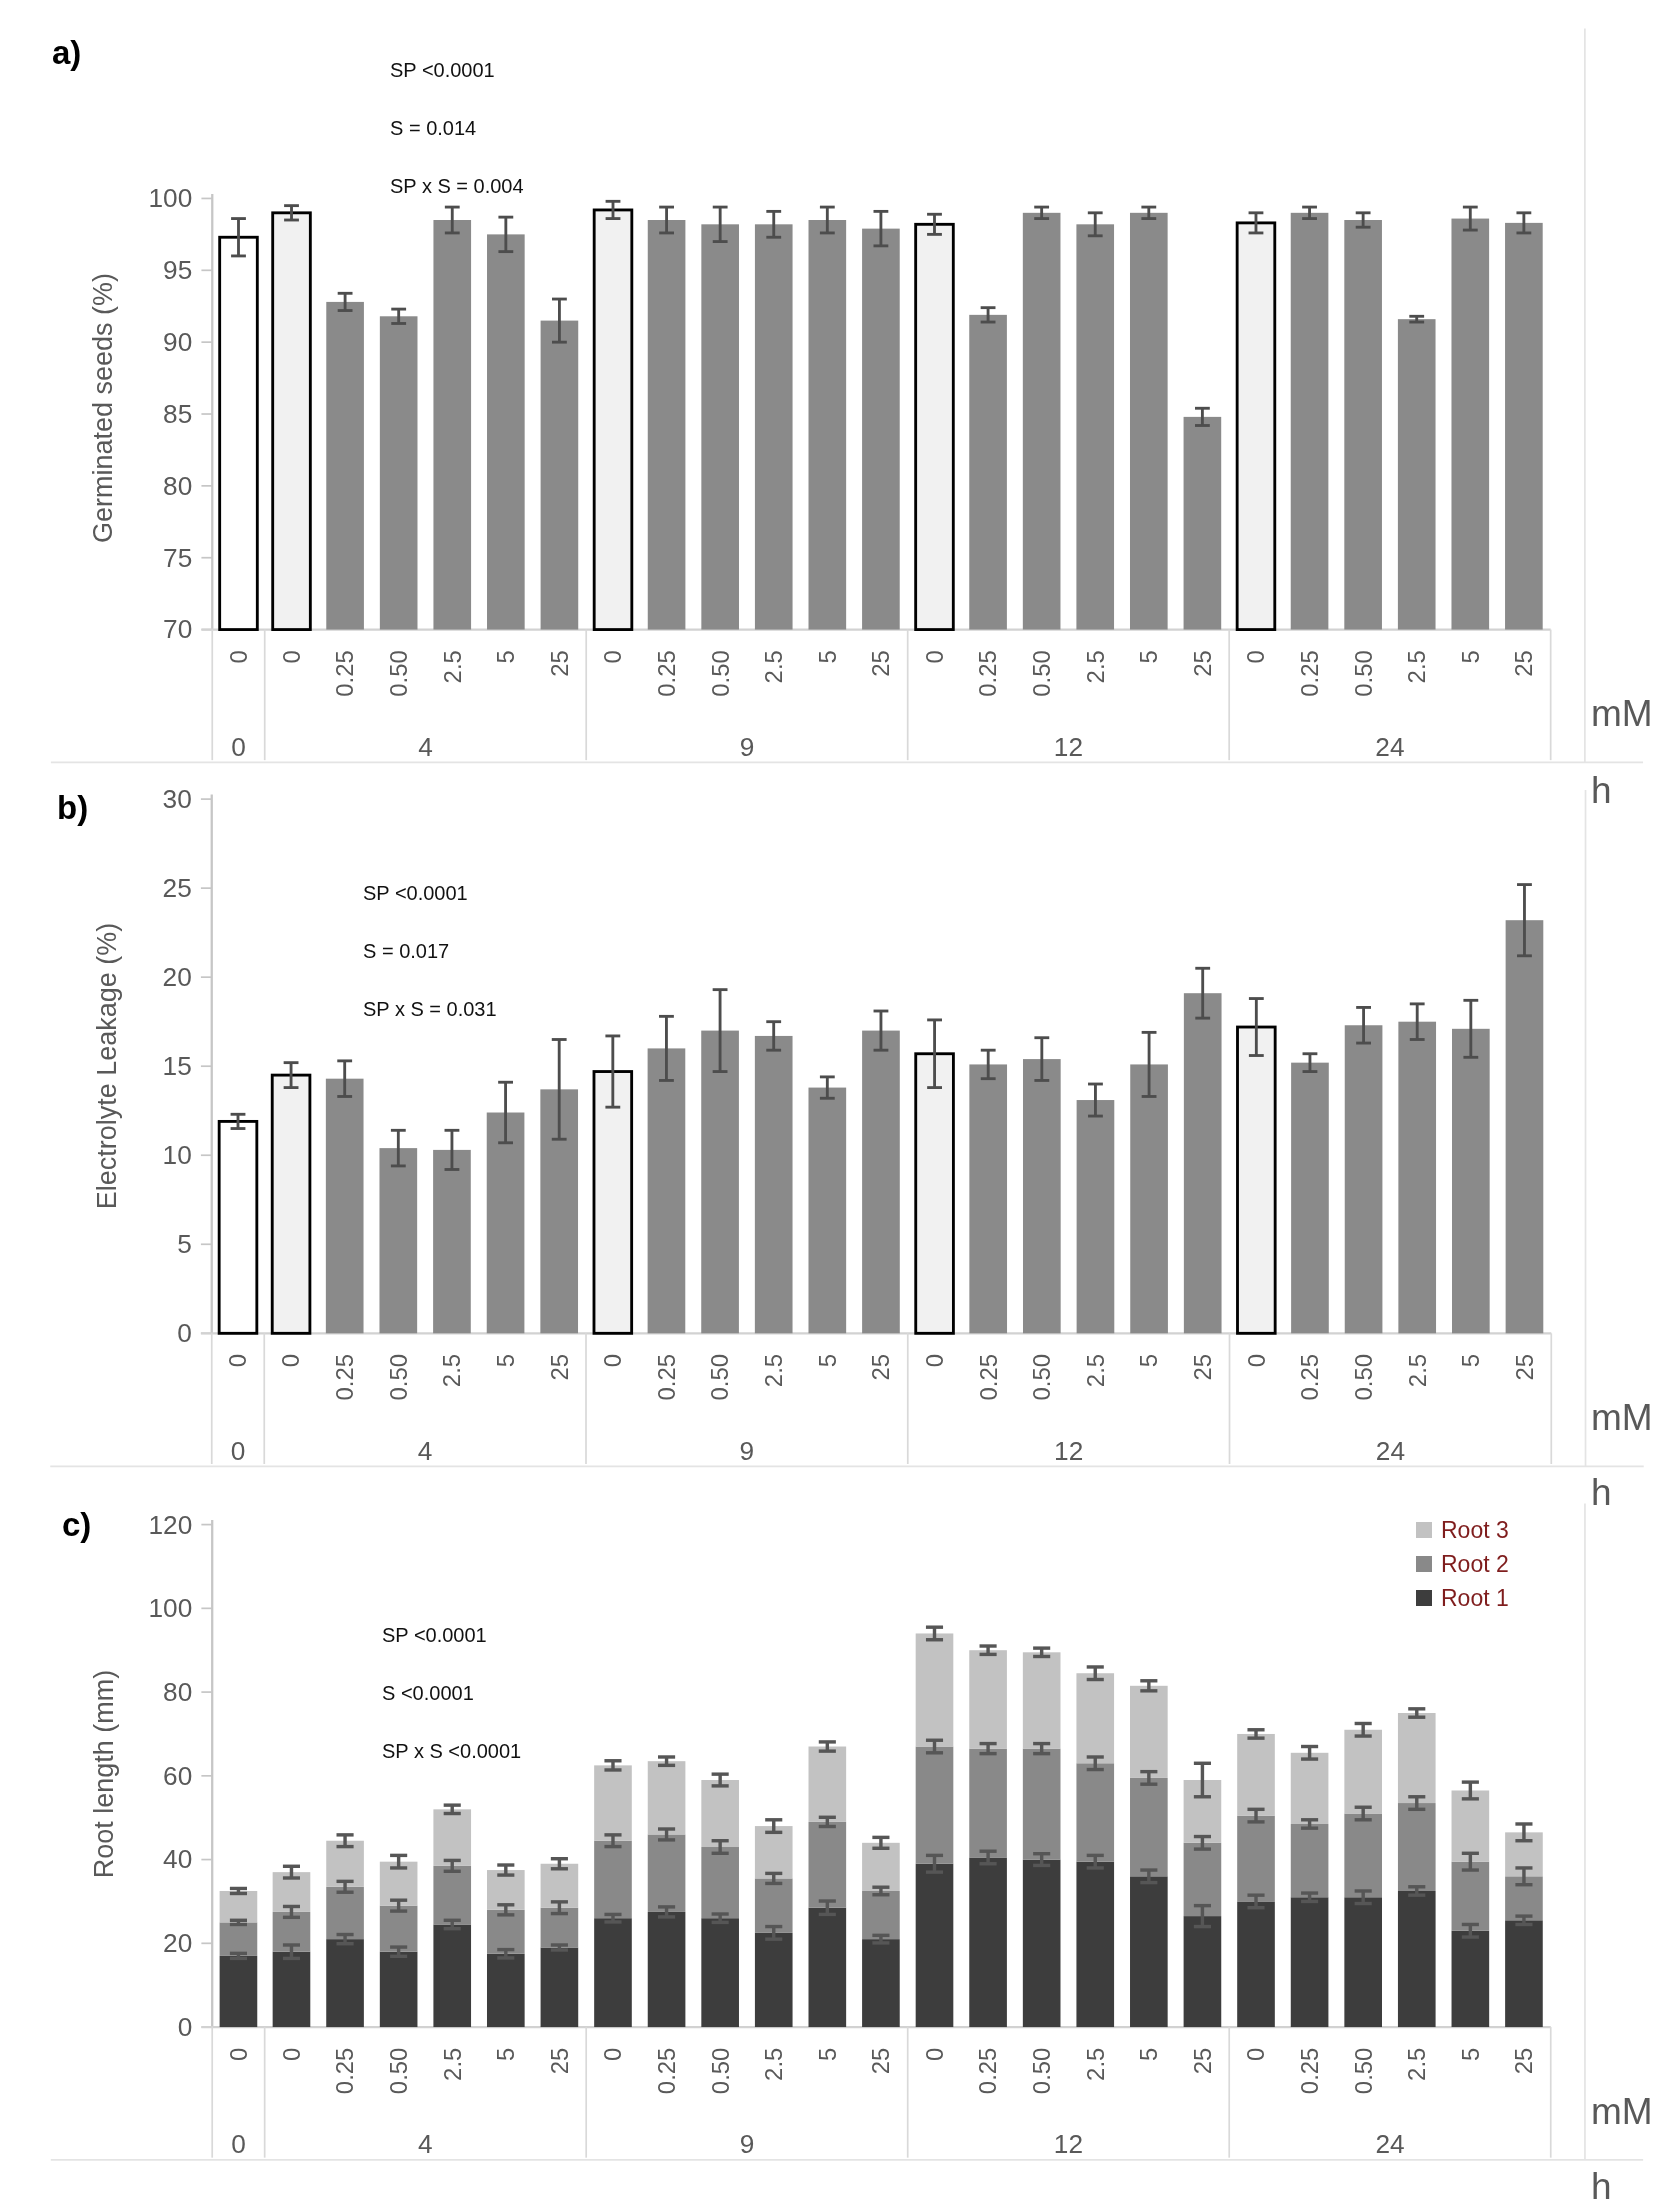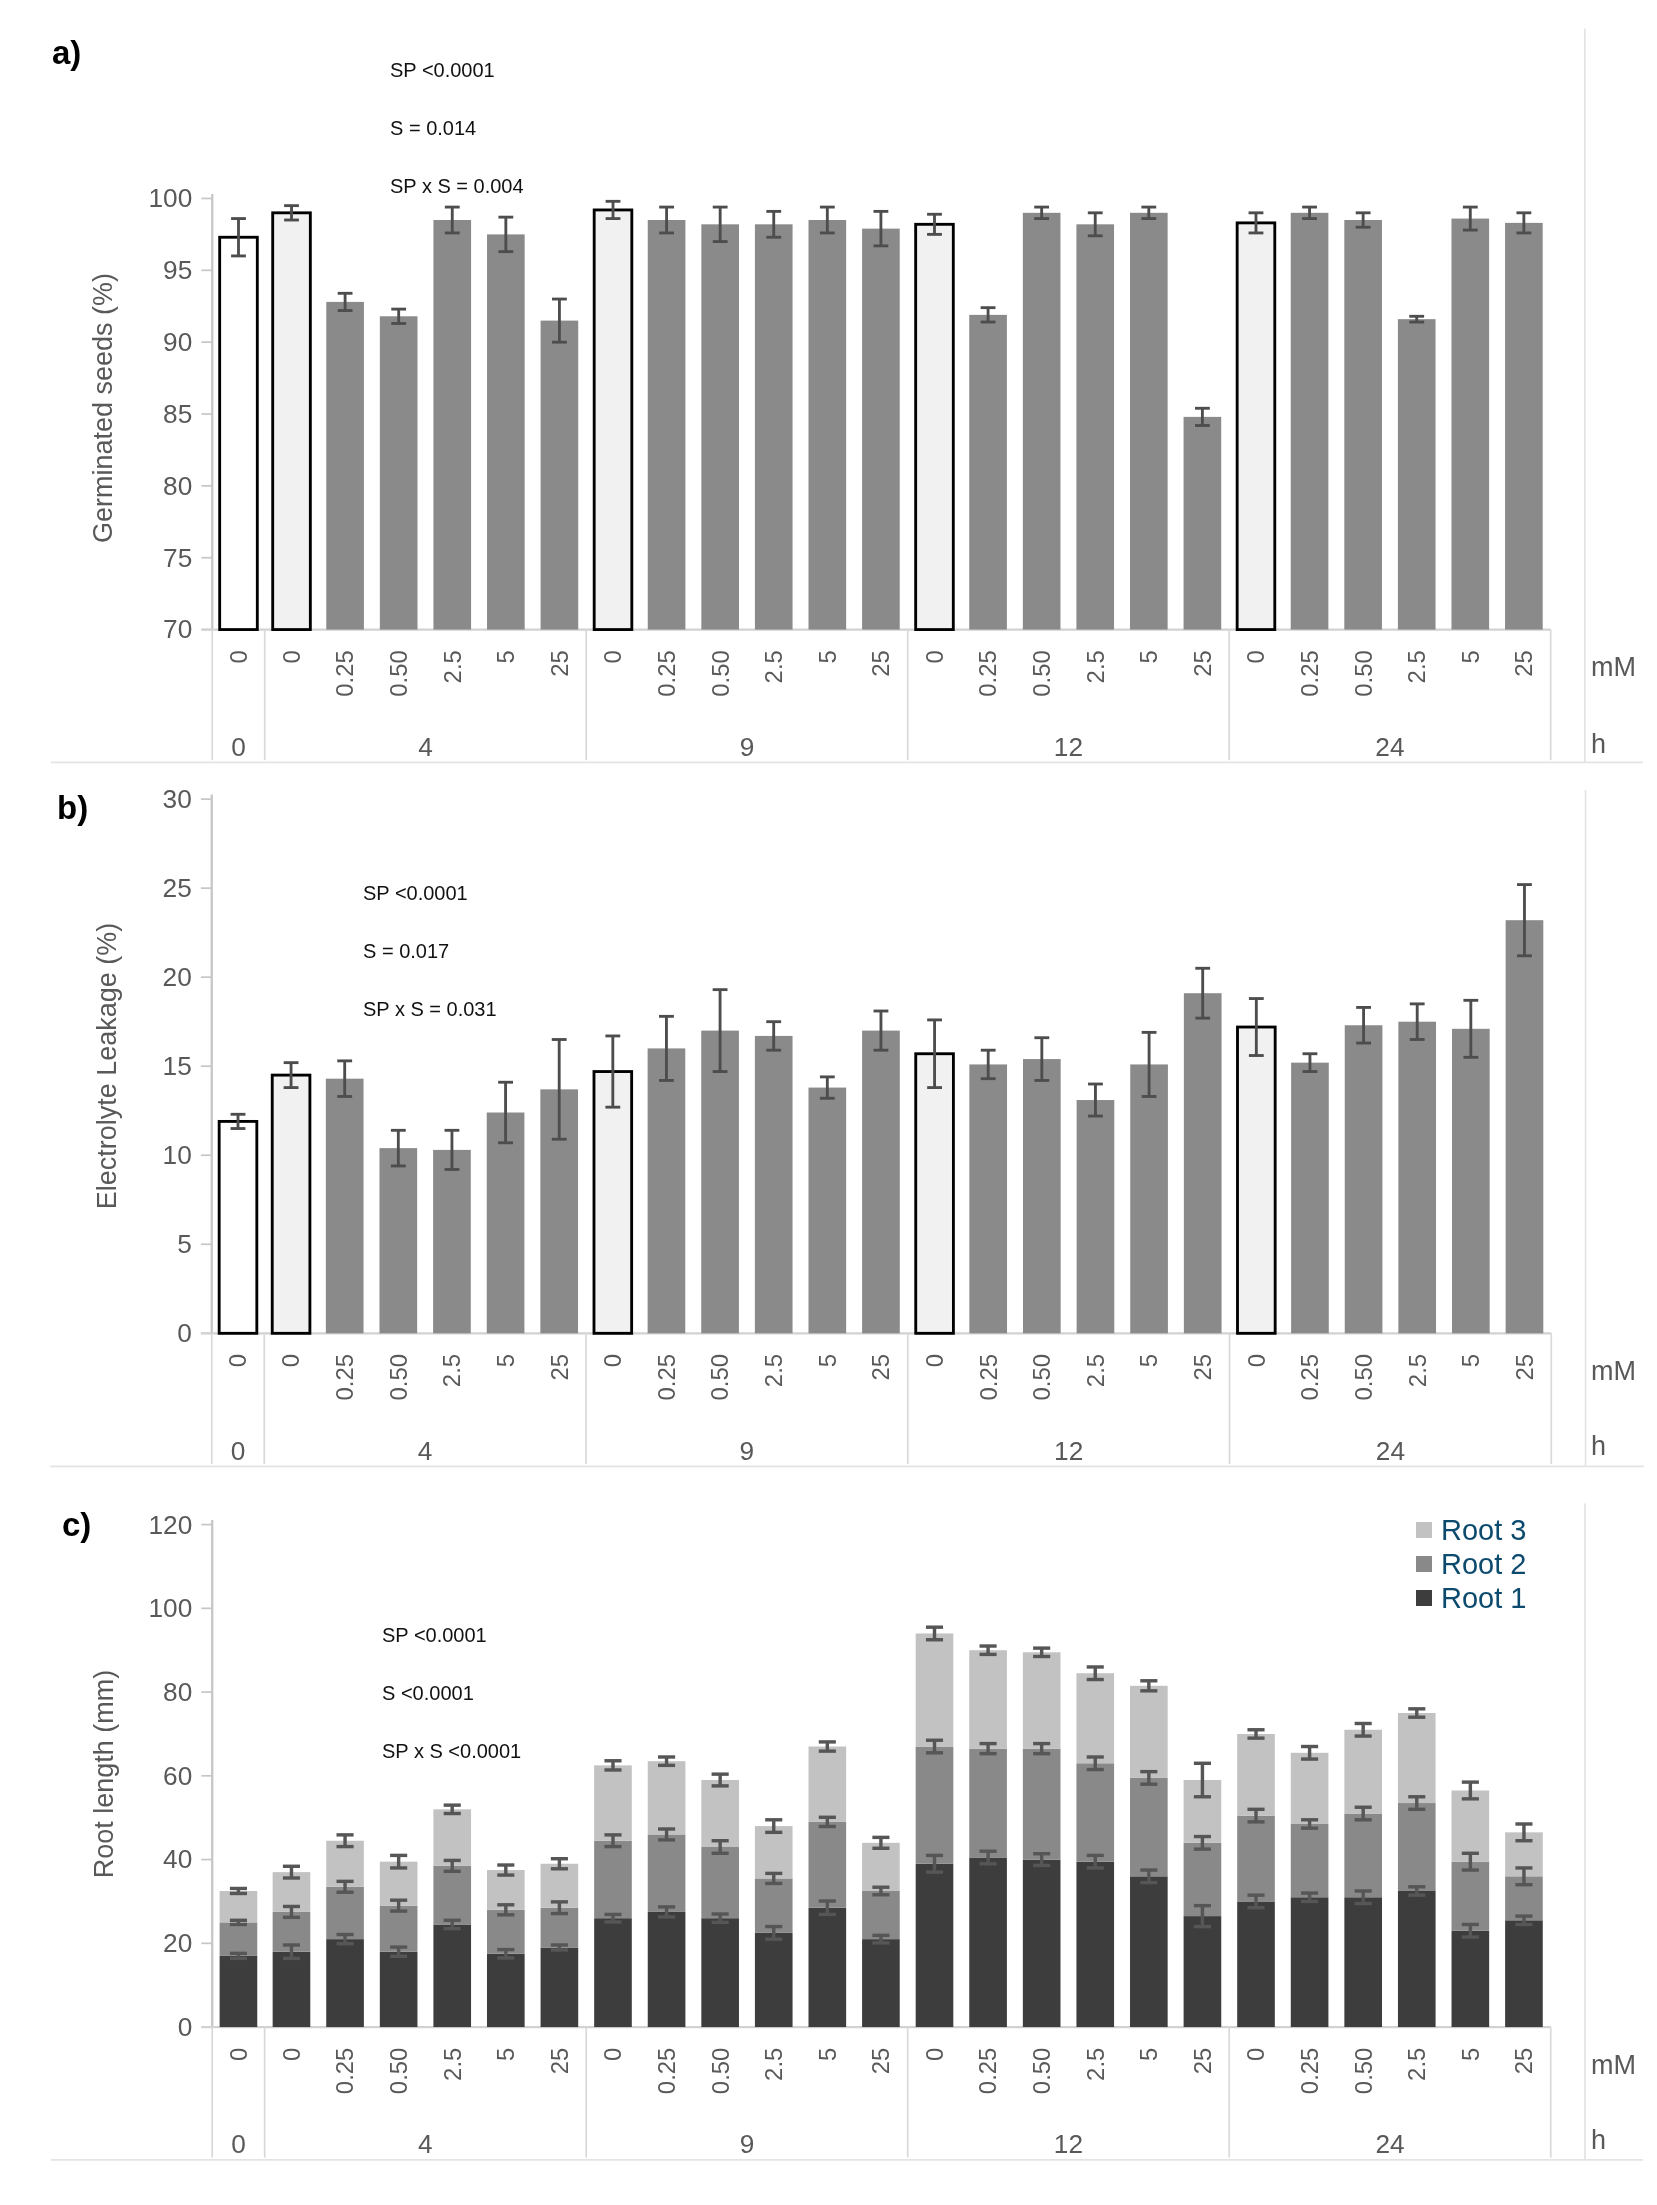--- a/index.html
+++ b/index.html
@@ -3,25 +3,25 @@
 <meta charset="utf-8">
 <style>
   html,body{margin:0;padding:0;background:#ffffff;}
   .page{position:relative;width:1658px;height:2205px;background:#ffffff;
         font-family:"Liberation Sans",sans-serif;overflow:hidden;}
   .chart-svg{position:absolute;left:0;}
   .panel-label{position:absolute;font-size:33px;font-weight:bold;color:#000;}
   .stats{position:absolute;font-size:20px;color:#111;line-height:58px;}
   .y-title{position:absolute;font-size:27px;color:#595959;white-space:nowrap;
            transform:translate(-50%,-50%) rotate(-90deg);}
-  .unit-label{position:absolute;font-size:27px;color:#595959;line-height:34px;}
+  .unit-label{position:absolute;font-size:37px;color:#595959;line-height:34px;margin-top:47px;}
   .legend{position:absolute;left:1416px;top:1513px;}
   .legend-row{display:flex;align-items:center;height:34px;}
   .legend-swatch{width:16px;height:16px;margin-right:9px;flex:0 0 auto;}
-  .legend-text{font-size:29px;color:#0c4a6e;}
+  .legend-text{font-size:23px;color:#7f1d1d;}
   svg text{font-family:"Liberation Sans",sans-serif;fill:#595959;}
 </style>
 </head>
 <body>
 
 <div class="page">
 
   <svg class="chart-svg" style="top:0" width="1658" height="767" viewBox="0 0 2905 1345">
       <line x1="371" y1="340" x2="371" y2="1104" stroke="#c6c6c6" stroke-width="4"></line>
       <line x1="352" y1="1104" x2="371" y2="1104" stroke="#c6c6c6" stroke-width="3"></line>

